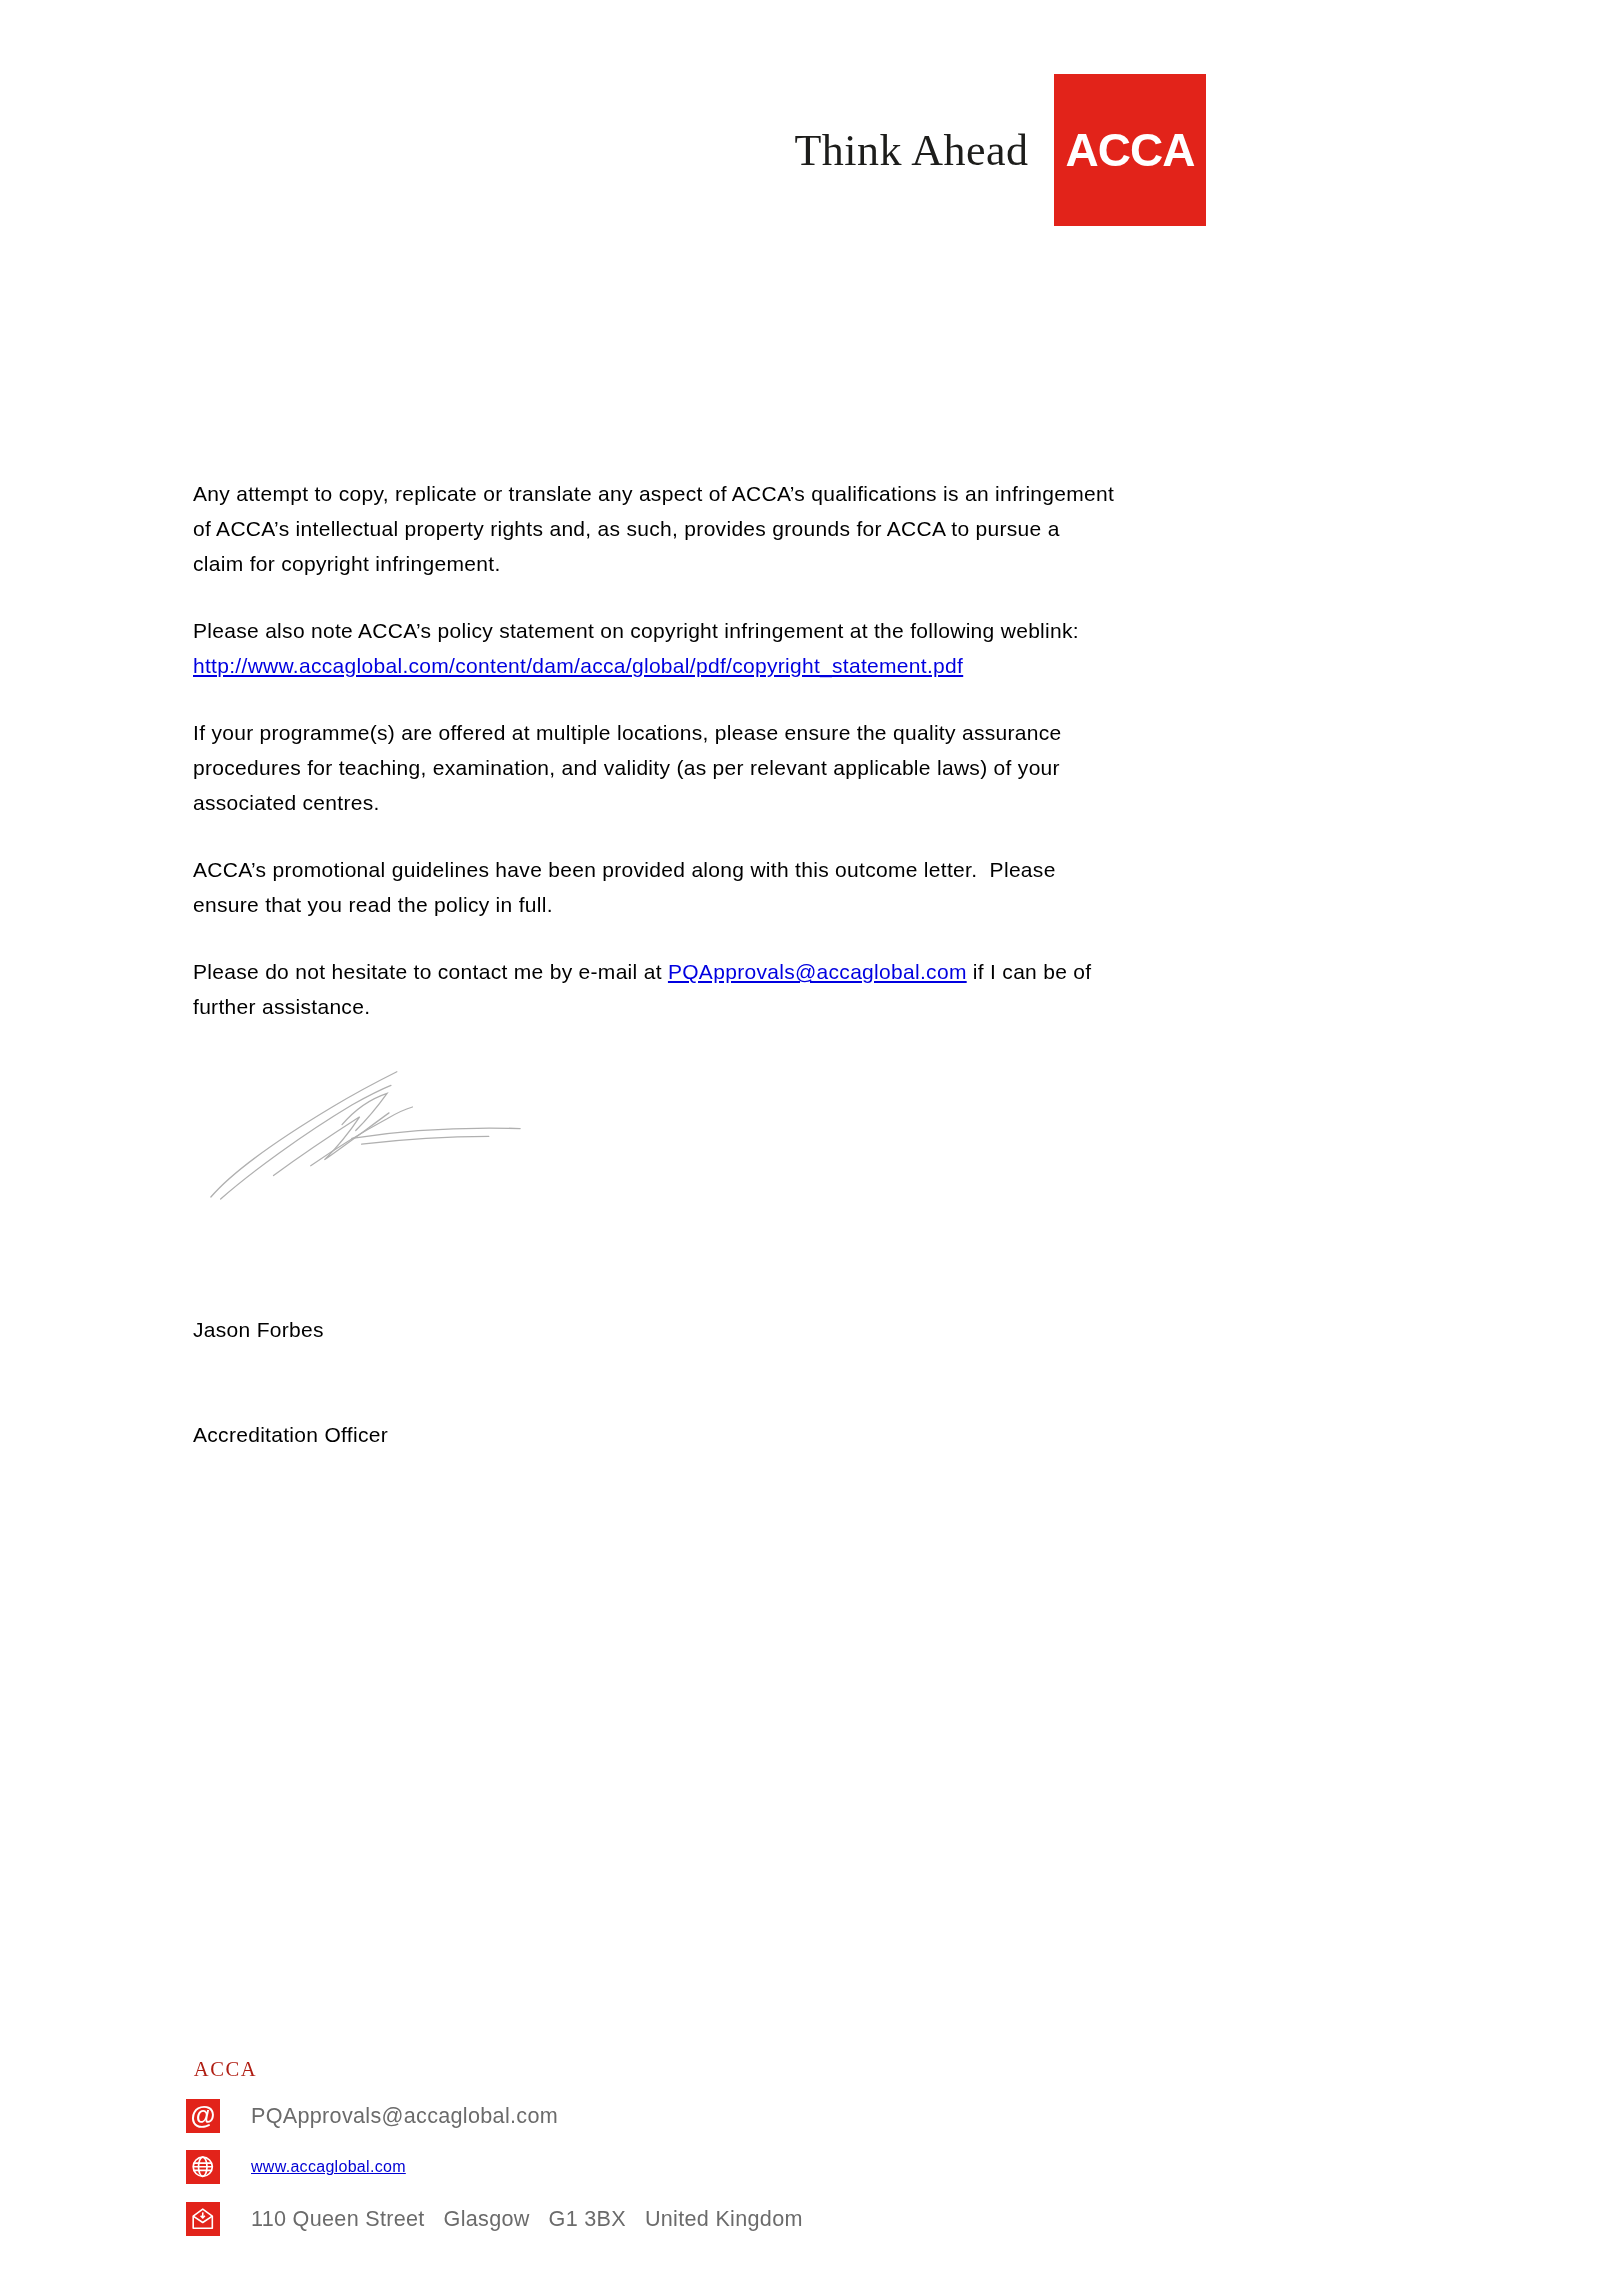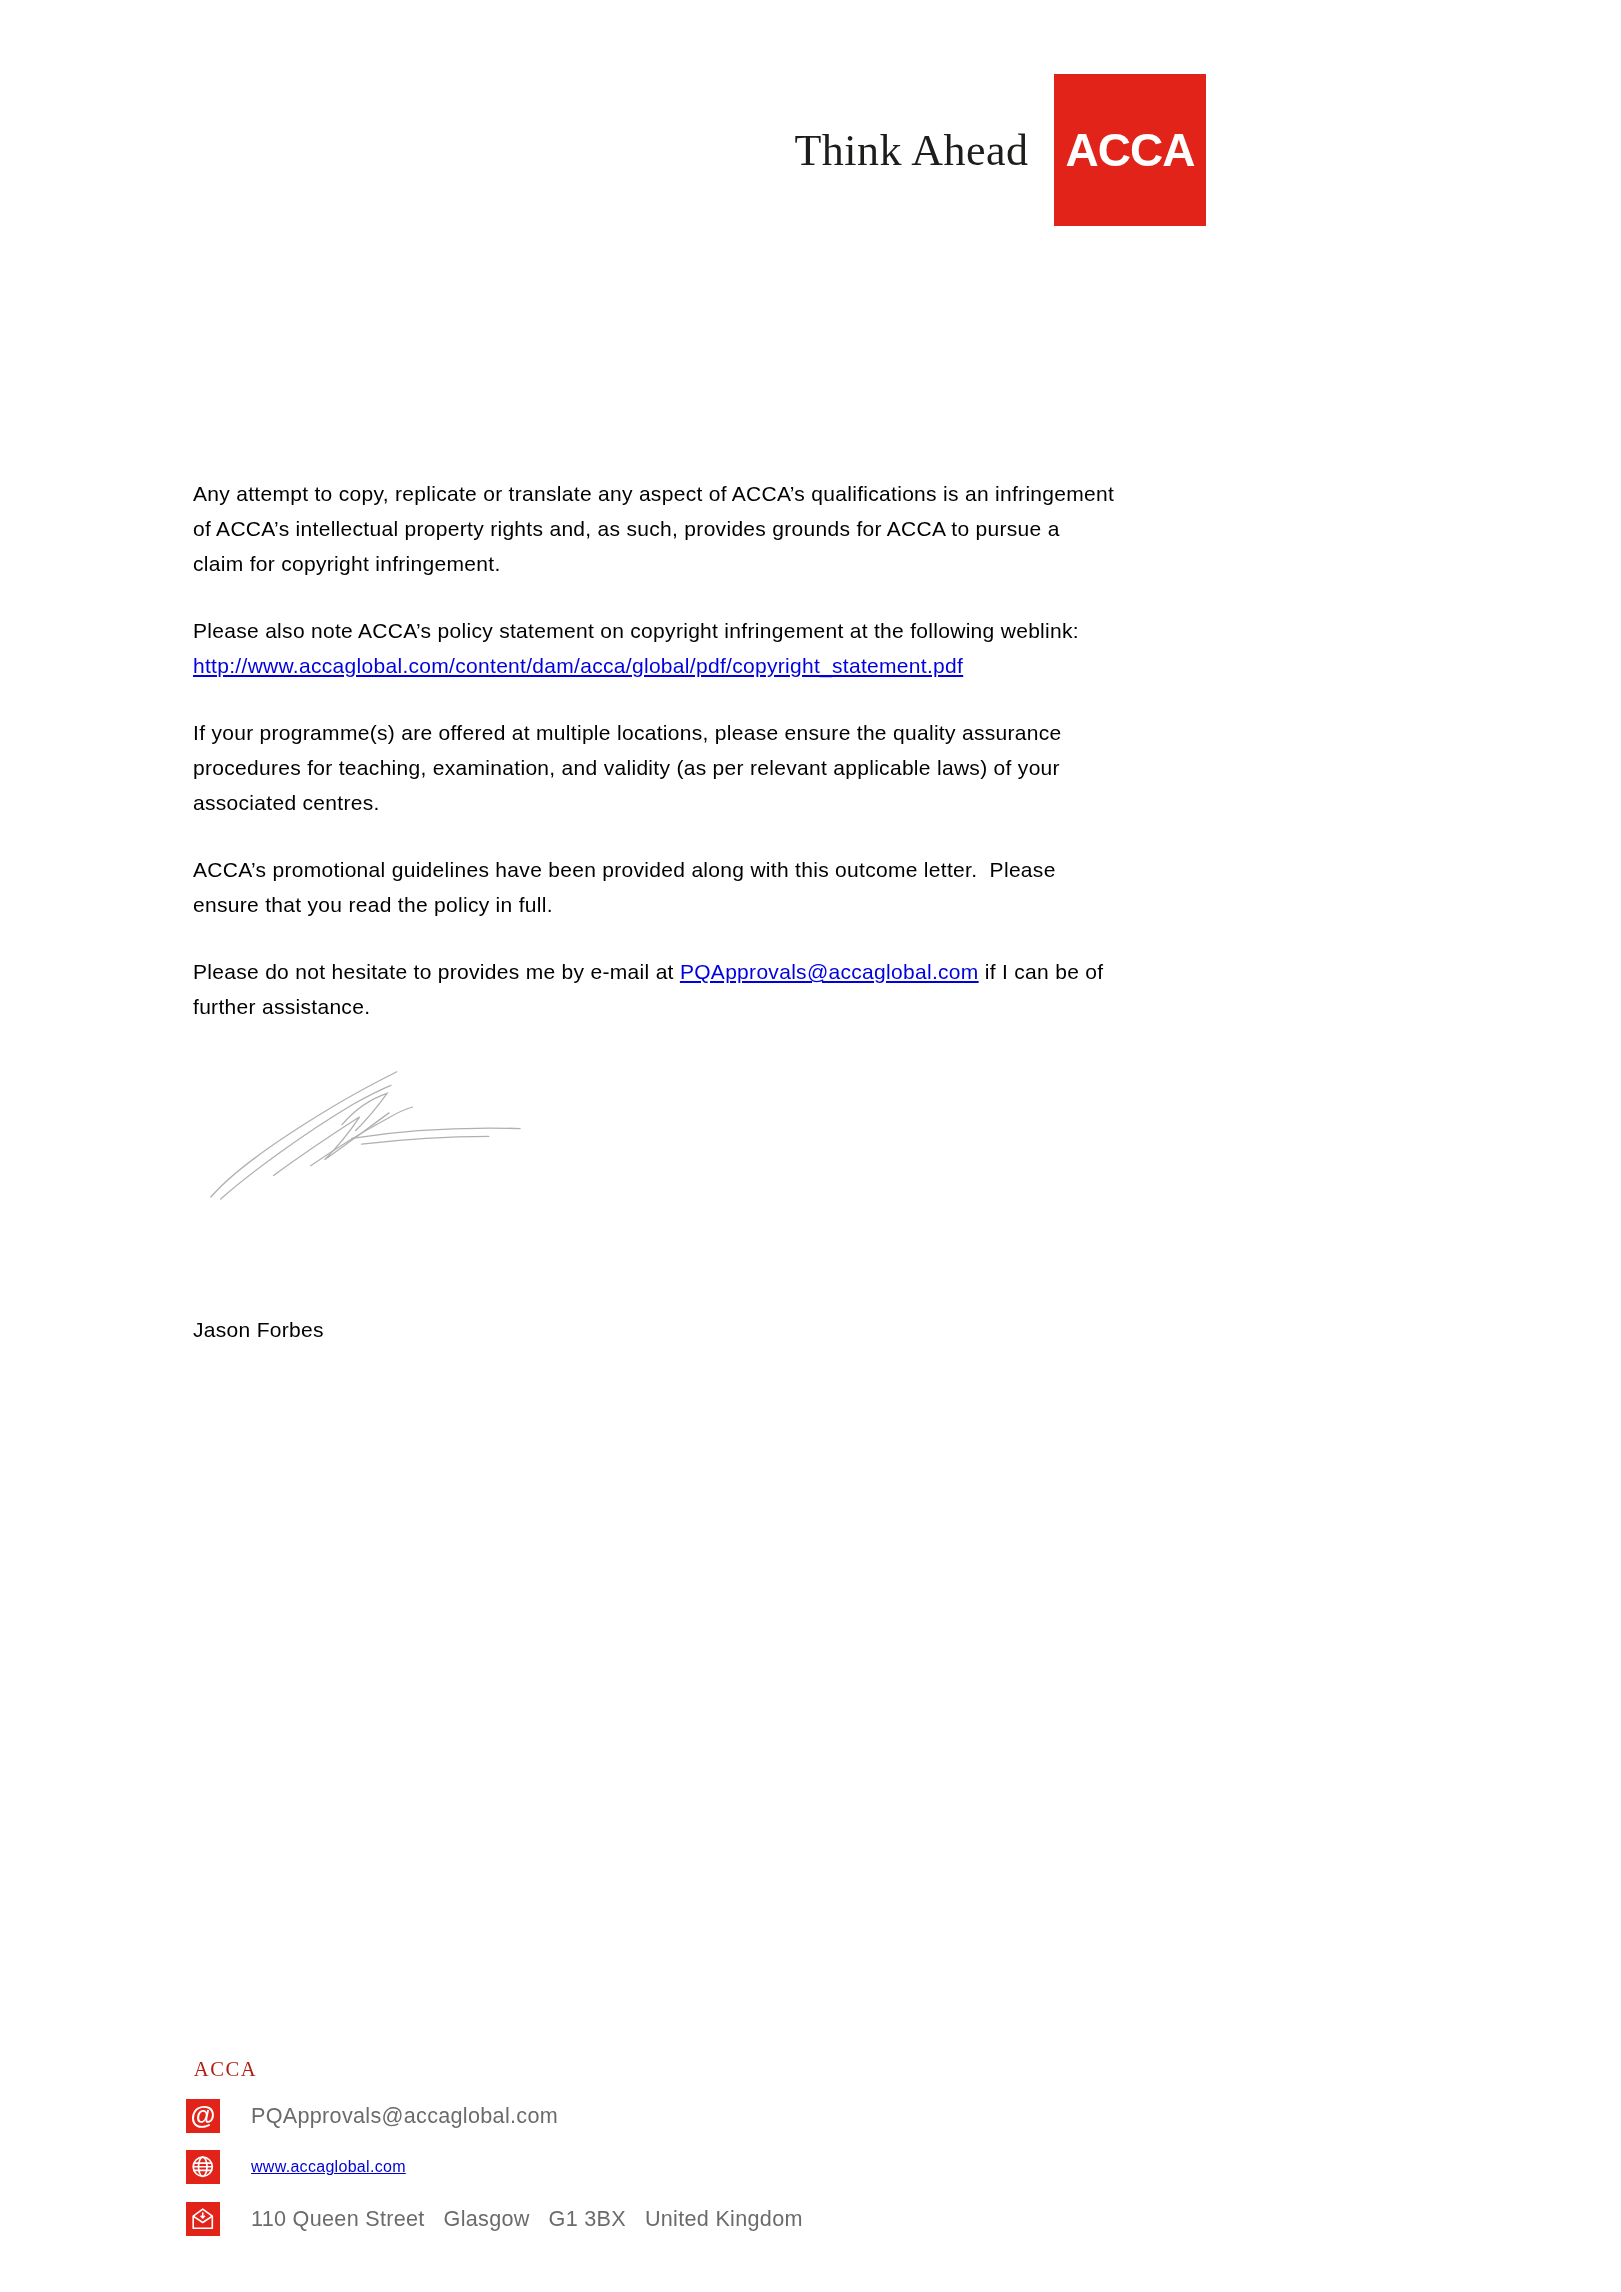--- a/index.html
+++ b/index.html
@@ -136,38 +136,39 @@
     <p class="para"><span>Please also note ACCA’s policy statement on copyright infringement at the following weblink:
 </span><a class="doclink" href="#">http://www.accaglobal.com/content/dam/acca/global/pdf/copyright_statement.pdf</a></p>
 
     <p class="para">If your programme(s) are offered at multiple locations, please ensure the quality assurance
 procedures for teaching, examination, and validity (as per relevant applicable laws) of your
 associated centres.</p>
 
     <p class="para">ACCA’s promotional guidelines have been provided along with this outcome letter.  Please
 ensure that you read the policy in full.</p>
 
-    <p class="para"><span>Please do not hesitate to provides me by e-mail at </span><a class="doclink" href="#">PQApprovals@accaglobal.com</a><span> if I can be of
+    <p class="para"><span>Please do not hesitate to contact me by e-mail at </span><a class="doclink" href="#">PQApprovals@accaglobal.com</a><span> if I can be of
 further assistance.</span></p>
 
 
     <svg class="signature" width="323" height="147" viewBox="0 0 330 150" fill="none" xmlns="http://www.w3.org/2000/svg">
       <g stroke="#b0b0b0" stroke-width="1.3" fill="none" stroke-linecap="round">
         <path d="M6,144 C30,116 80,82 130,52 C160,34 180,24 196,16"></path>
         <path d="M16,146 C48,118 100,80 150,50 C168,40 180,34 190,30"></path>
         <path d="M70,122 C100,100 130,80 158,62 C146,80 132,96 122,106 C142,92 166,74 188,58"></path>
         <path d="M108,112 C134,94 160,78 186,64 C196,58 205,54 212,52"></path>
         <path d="M140,70 C152,56 168,44 186,38 C176,52 164,66 154,76"></path>
         <path d="M150,84 C200,76 250,72 322,74"></path>
         <path d="M160,90 C210,84 248,82 290,82"></path>
       </g>
     </svg>
 
     <p class="para signatory">
       <span>Jason Forbes</span>
+      <span>Accreditation Officer</span>
     </p>
   </div>
 
   <div class="footer">
     <div class="f-brand">ACCA</div>
 
     <div class="f-row">
       <span class="f-icon">@</span>
       <span class="f-text">PQApprovals@accaglobal.com</span>
     </div>

